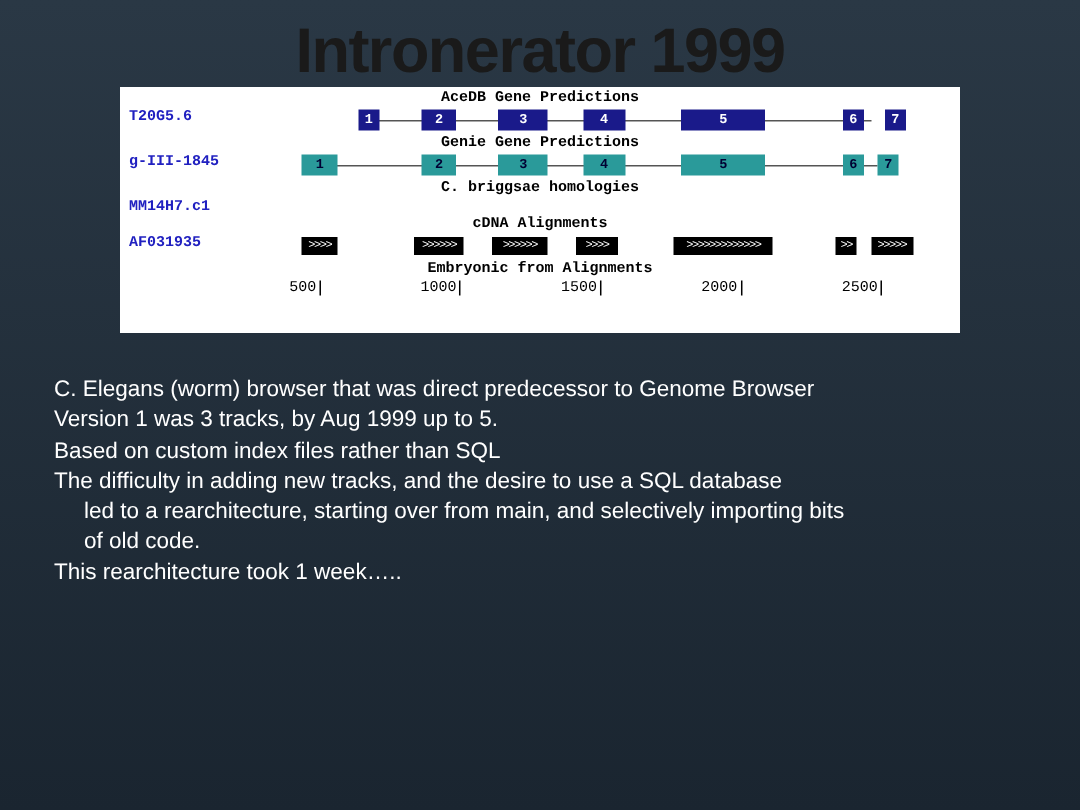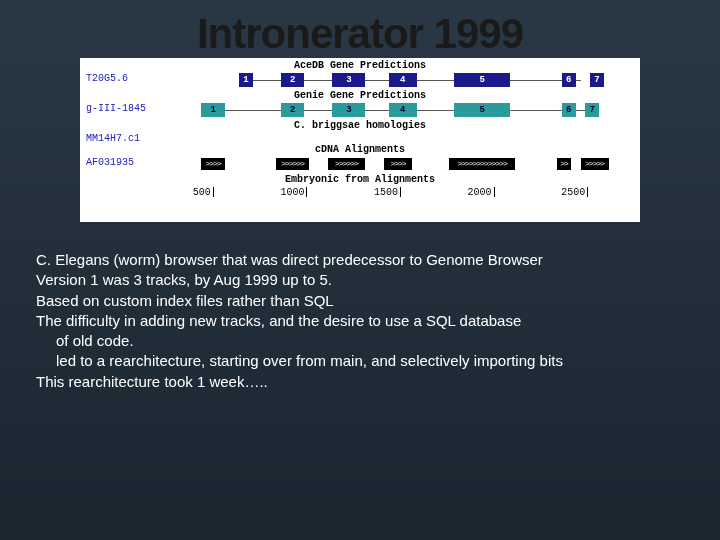--- a/index.html
+++ b/index.html
@@ -44,21 +44,21 @@
   .track-row {
     position: relative;
     height: 18px;
     margin-bottom: 1px;
   }
   .row-label {
     position: absolute;
     left: 2px;
     top: 2px;
     color: #2020c0;
-    font-weight: normal;
+    font-weight: bold;
     font-size: 10px;
   }
   .track-area {
     position: absolute;
     left: 80px;
     right: 4px;
     top: 0;
     bottom: 0;
   }
   .exon {
@@ -190,17 +190,17 @@
         <span class="ruler-tick" style="left:90%">2500</span>
       </div>
     </div>
   </div>
 
   <div class="body-text">
     <p>C. Elegans (worm) browser that was direct predecessor to Genome Browser</p>
     <p>Version 1 was 3 tracks,  by Aug 1999 up to 5.</p>
     <p>Based on custom index files rather than SQL</p>
     <p>The difficulty in adding new tracks, and the desire to use a SQL database</p>
+    <p class="indent">led to a rearchitecture, starting over from main, and selectively importing bits</p>
     <p class="indent">of old code.</p>
-    <p class="indent">led to a rearchitecture, starting over from main, and selectively importing bits</p>
     <p>This rearchitecture took 1 week…..</p>
   </div>
 </div>
 
 </body></html>

